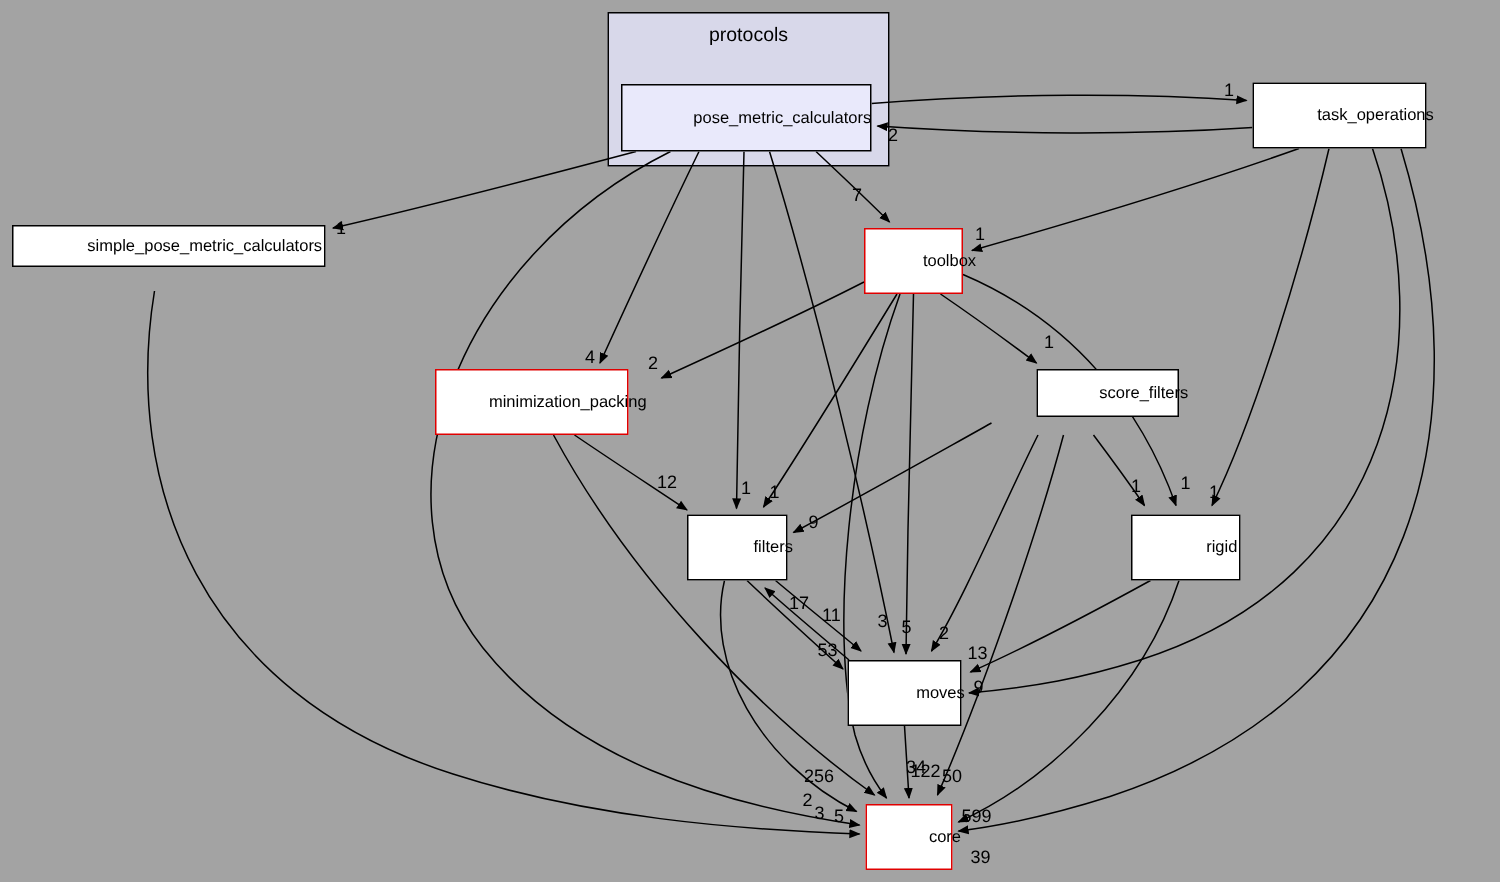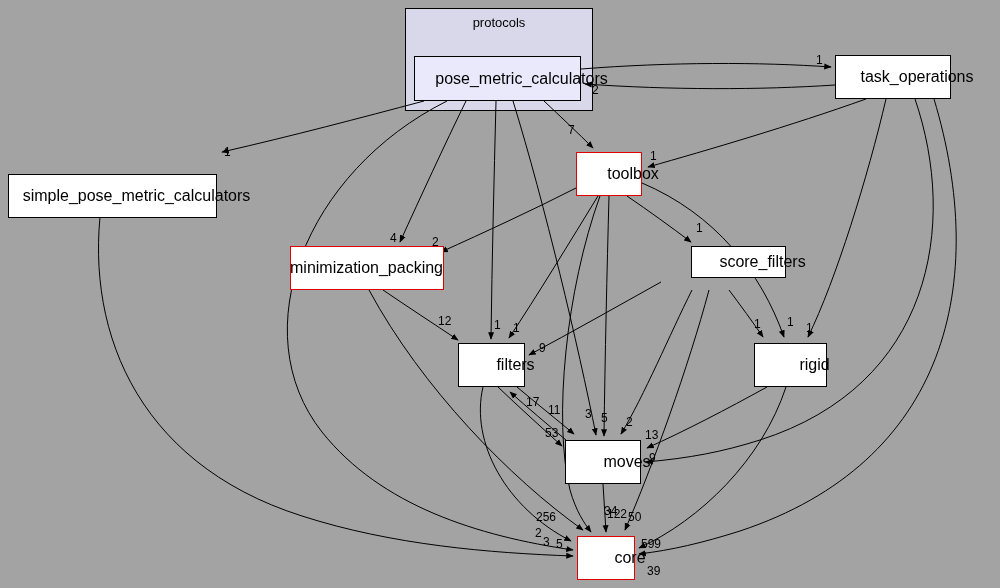--- a/index.html
+++ b/index.html
@@ -12,21 +12,21 @@
   }
   .cluster-label{
     position:absolute;top:6px;left:0;width:100%;text-align:center;
     font-size:13px;color:#000;
   }
   svg.edges{position:absolute;left:0;top:0;}
   svg.edges path.edge{fill:none;stroke:#000;stroke-width:1;}
   .node{
     position:absolute;border:1px solid #000;background:#fff;
     display:flex;align-items:center;justify-content:center;
-    font-size:16px;text-align:center;cursor:pointer;box-sizing:border-box;padding-left:48px;
+    font-size:11px;text-align:center;cursor:pointer;box-sizing:border-box;padding-left:48px;
   }
   .node.red{border-color:#e00000;}
   .node.selected{background:#e9e9fb;}
   .elabel{
     position:absolute;font-size:12px;line-height:12px;color:#000;
   }
 </style>
 </head>
 <body>
 
@@ -75,27 +75,27 @@
     <path class="edge" marker-end="url(#arrow)" d="M483,387 C470,442 506,508 571,541"></path>
     <path class="edge" marker-end="url(#arrow)" d="M786,387 C762,460 700,520 639,548"></path>
   </svg>
 
   <div class="node selected" style="left:414px;top:56px;width:167px;height:45px;">
     <span>pose_metric_calculators</span>
   </div>
   <div class="node" style="left:835px;top:55px;width:116px;height:44px;">
     <span>task_operations</span>
   </div>
-  <div class="node" style="left:8px;top:150px;width:209px;height:44px;margin-top:24px;">
+  <div class="node" style="left:8px;top:150px;width:209px;height:28px;">
     <span>simple_pose_metric_calculators</span>
   </div>
   <div class="node red" style="left:576px;top:152px;width:66px;height:44px;">
     <span>toolbox</span>
   </div>
-  <div class="node red" style="left:290px;top:246px;width:154px;height:44px;justify-content:flex-end;">
+  <div class="node red" style="left:290px;top:246px;width:129px;height:44px;">
     <span>minimization_packing</span>
   </div>
   <div class="node" style="left:661px;top:246px;width:95px;height:32px;margin-left:30px;">
     <span>score_filters</span>
   </div>
   <div class="node" style="left:458px;top:343px;width:67px;height:44px;">
     <span>filters</span>
   </div>
   <div class="node" style="left:754px;top:343px;width:73px;height:44px;">
     <span>rigid</span>

